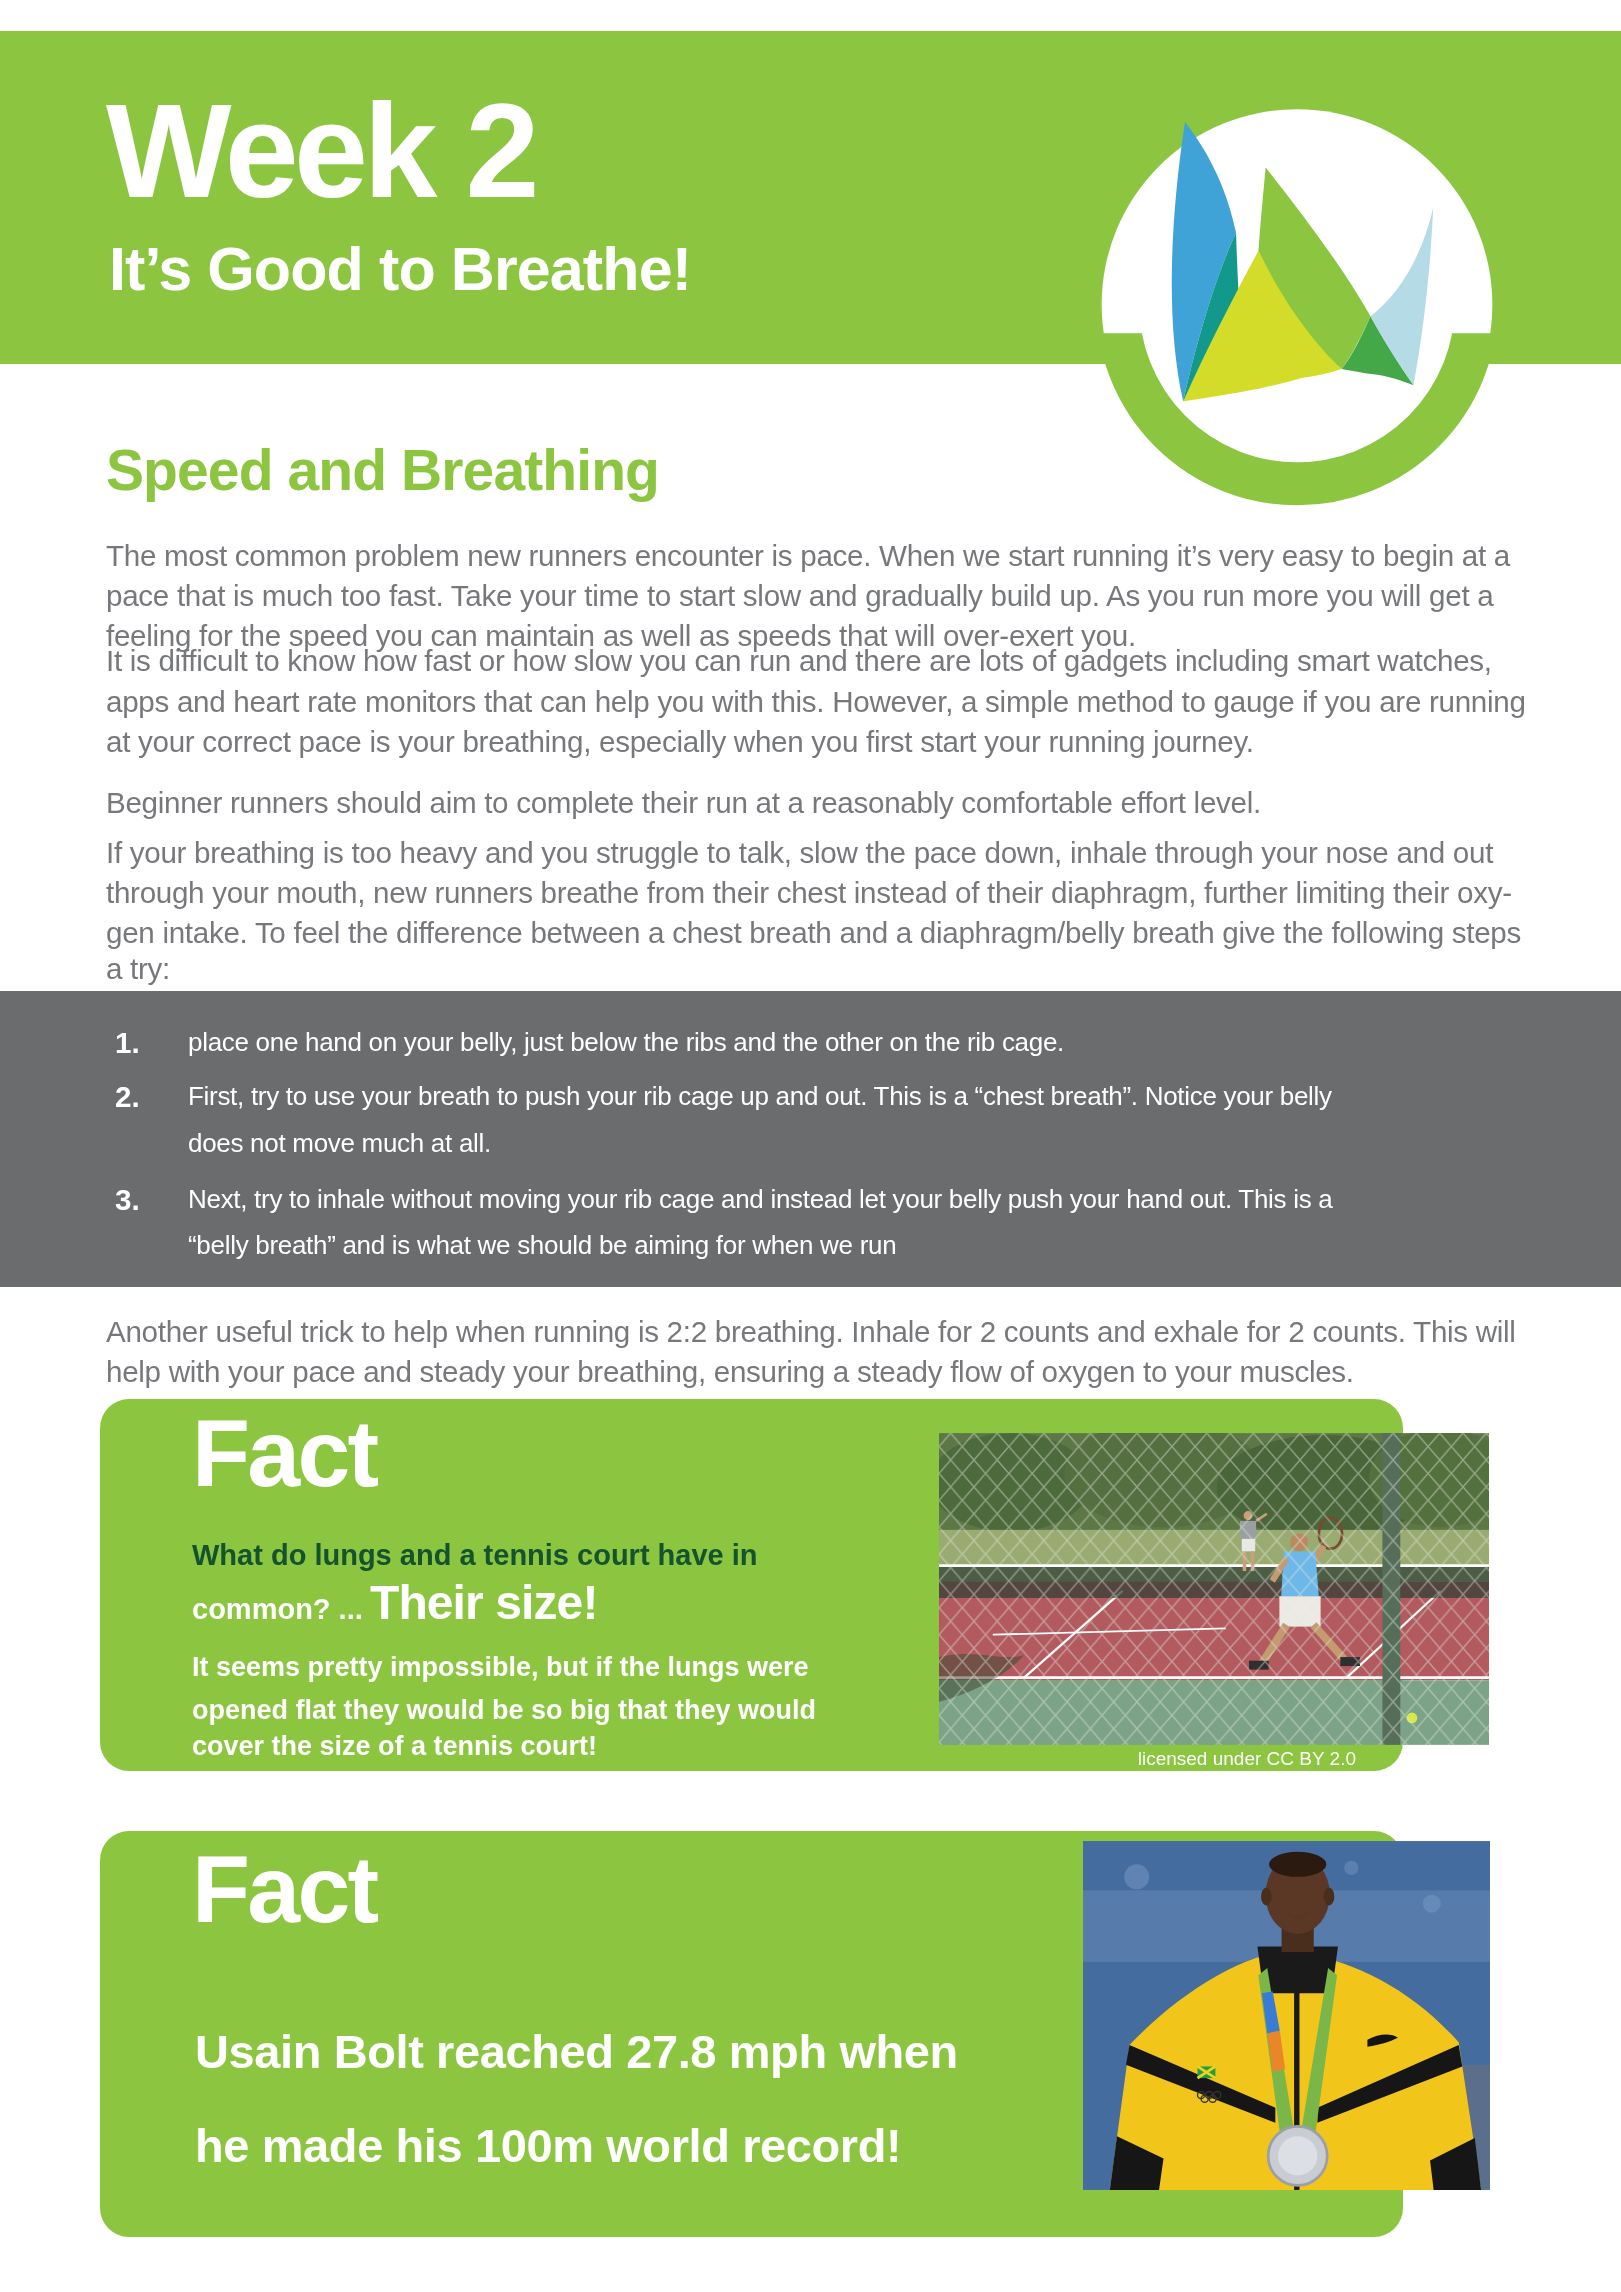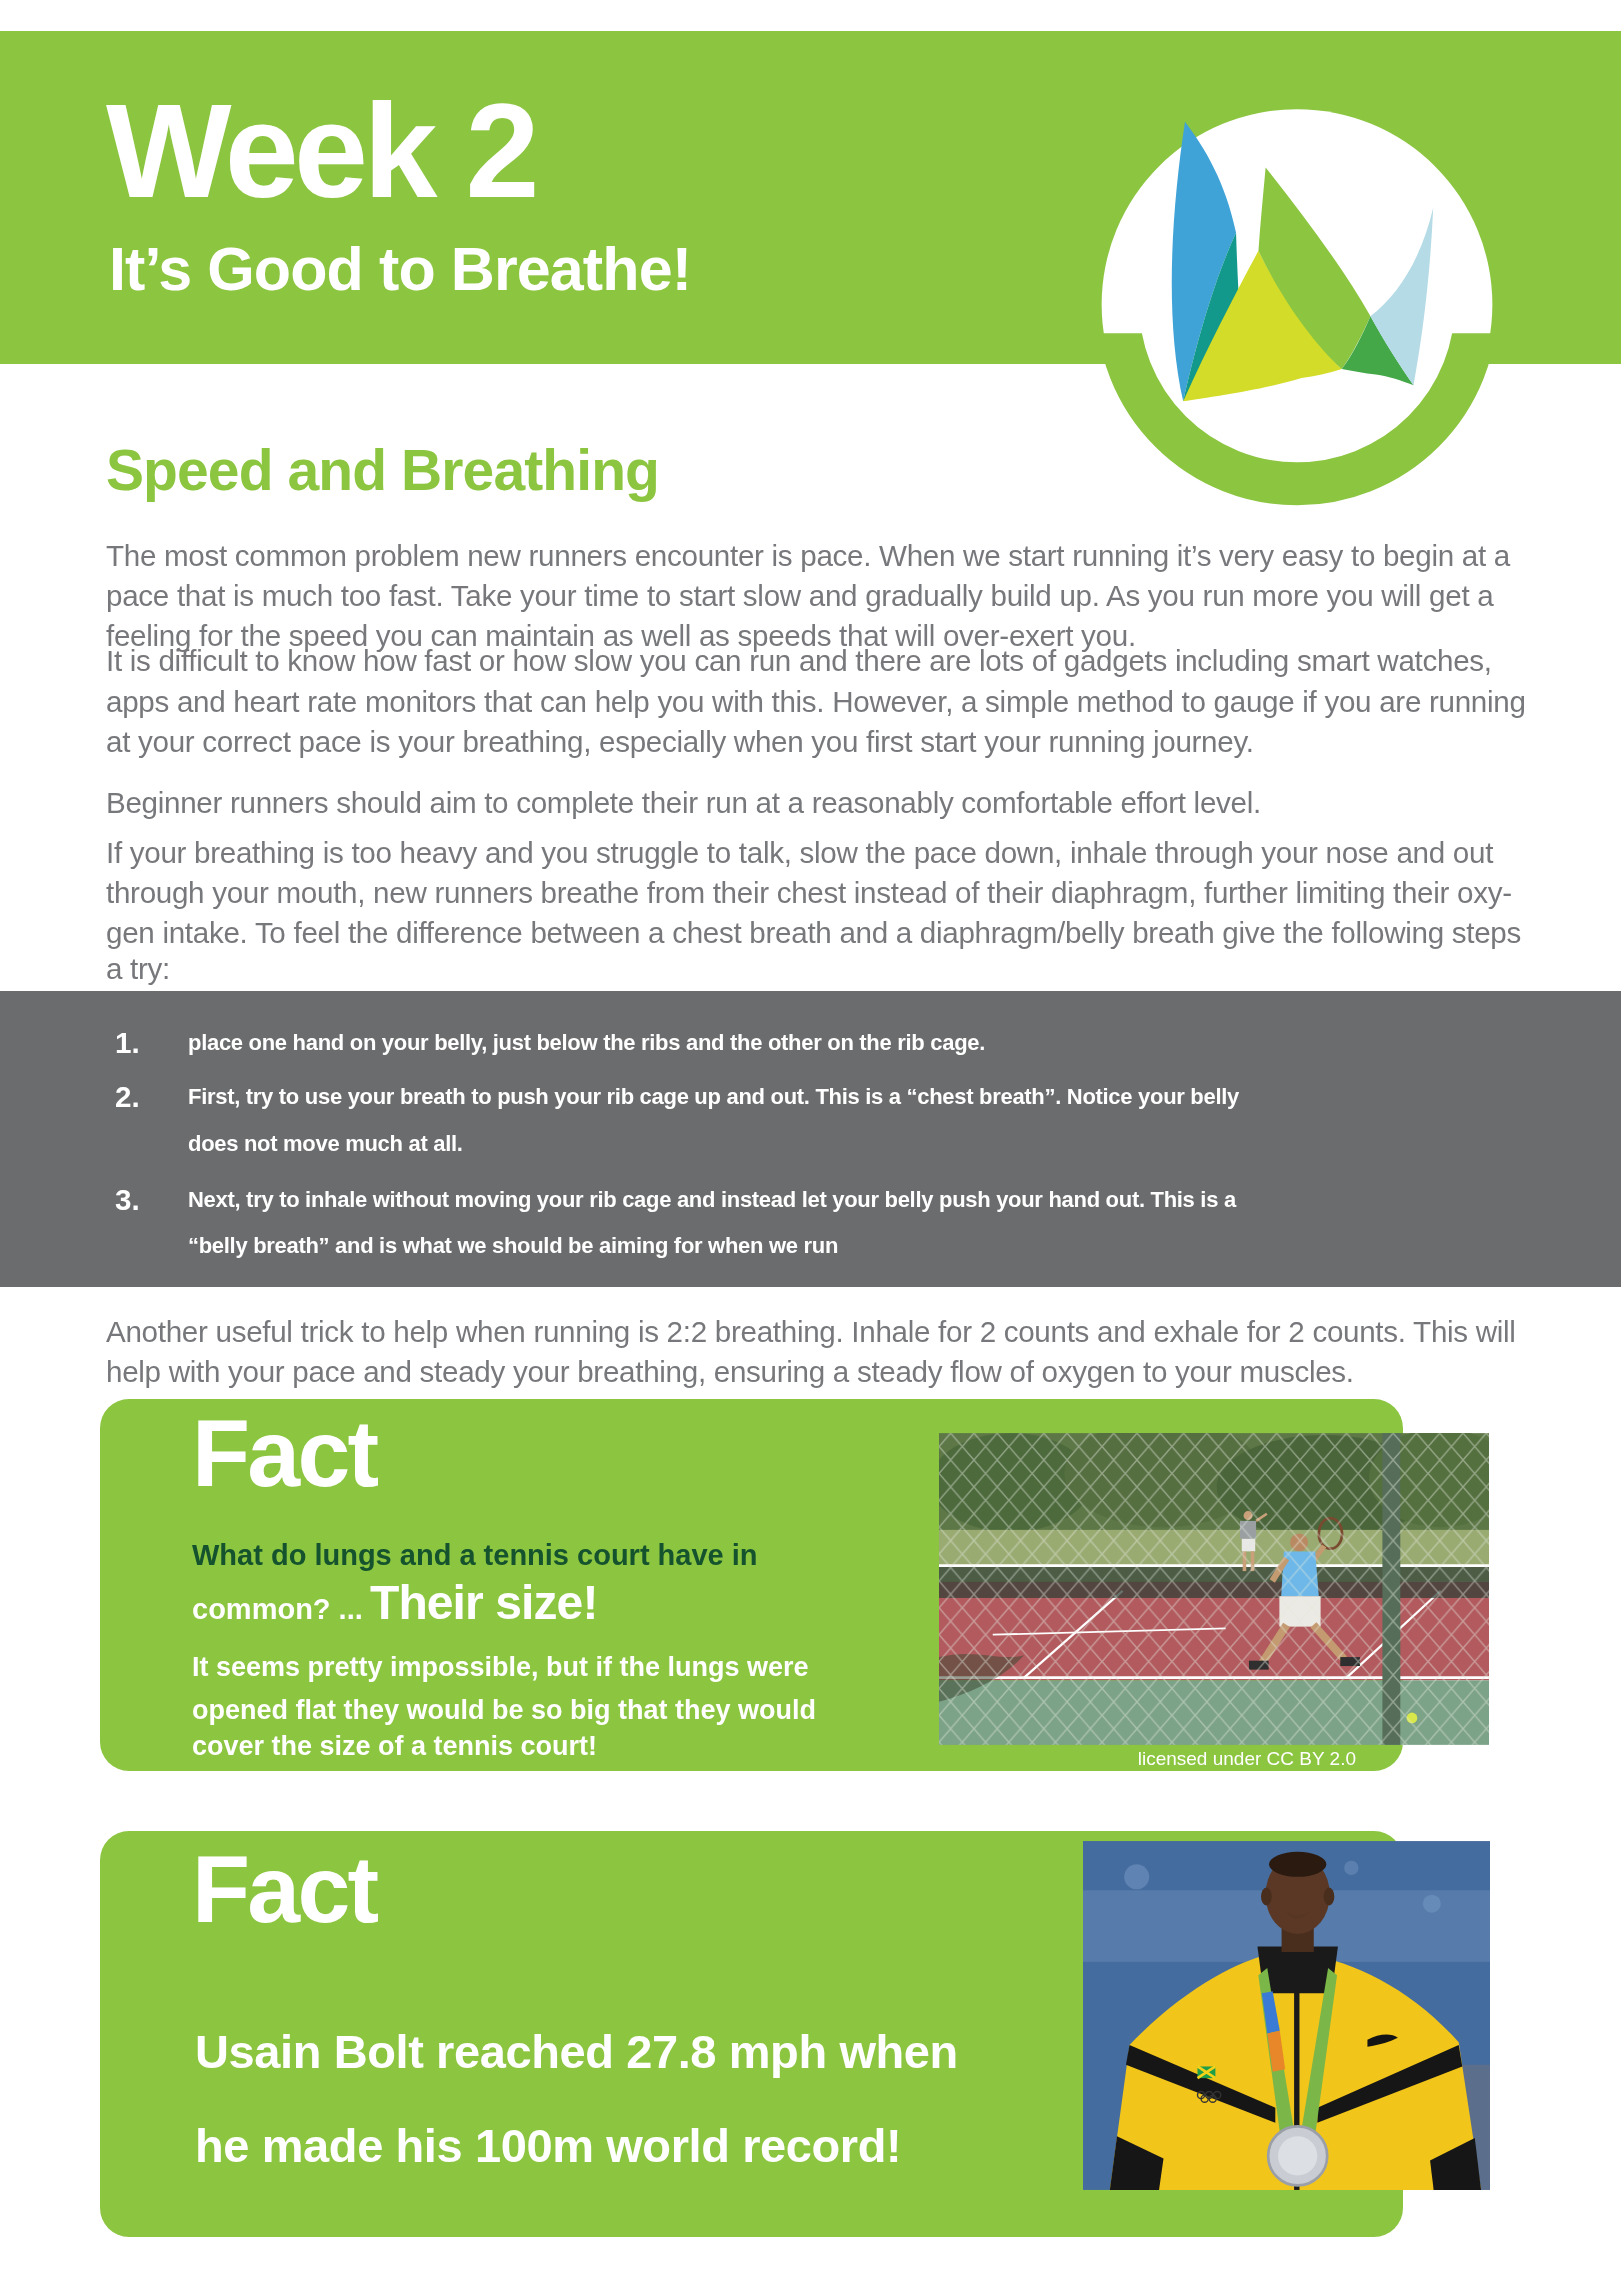--- a/index.html
+++ b/index.html
@@ -14,21 +14,21 @@
   .logo{position:absolute;left:1064px;top:85px;width:466px;height:466px;}
   
   .section-heading{position:absolute;left:106px;top:442px;font-size:57px;font-weight:bold;
         color:#8cc540;letter-spacing:-0.9px;line-height:1;white-space:nowrap;}
   .bodyline{position:absolute;left:106px;font-size:29.6px;color:#77787b;line-height:39px;
         white-space:nowrap;letter-spacing:-0.3px;}
   
   .steps-box{position:absolute;left:0;top:991px;width:1621px;height:296px;background:#6b6c6e;}
   .stepnum{position:absolute;left:115px;font-size:29.6px;font-weight:bold;color:#ffffff;
         line-height:39px;white-space:nowrap;}
-  .stepline{position:absolute;left:188px;font-size:22px;font-weight:bold;color:#ffffff;
+  .stepline{position:absolute;left:188px;font-size:26px;font-weight:normal;color:#ffffff;
         line-height:39px;white-space:nowrap;letter-spacing:-0.3px;}
   
   .fact-box{position:absolute;left:100px;width:1303px;background:#8cc540;border-radius:29px;}
   .fact1{top:1399px;height:372px;}
   .fact2{top:1831px;height:406px;}
   .fact-title{position:absolute;left:92px;font-size:95px;font-weight:bold;color:#ffffff;
         letter-spacing:-2.7px;line-height:1;white-space:nowrap;}
   .f1-q1{position:absolute;left:92px;top:140px;font-size:29px;font-weight:bold;color:#14532d;
         white-space:nowrap;}
   .f1-q2{position:absolute;left:92px;top:176px;display:flex;align-items:baseline;gap:7.2px;

